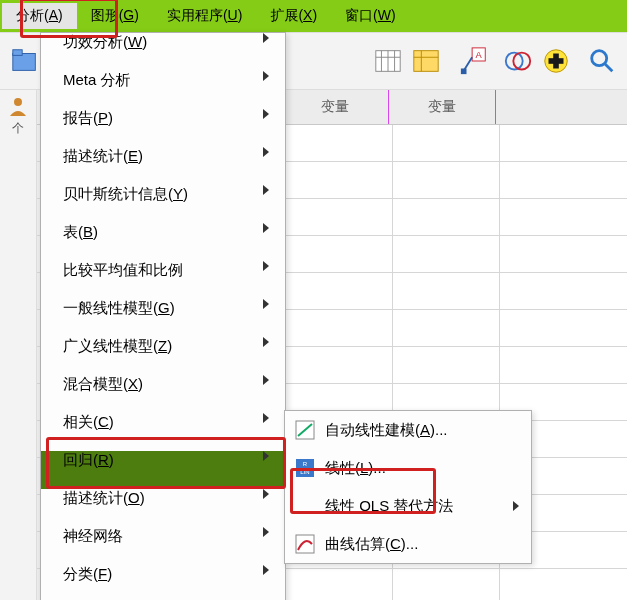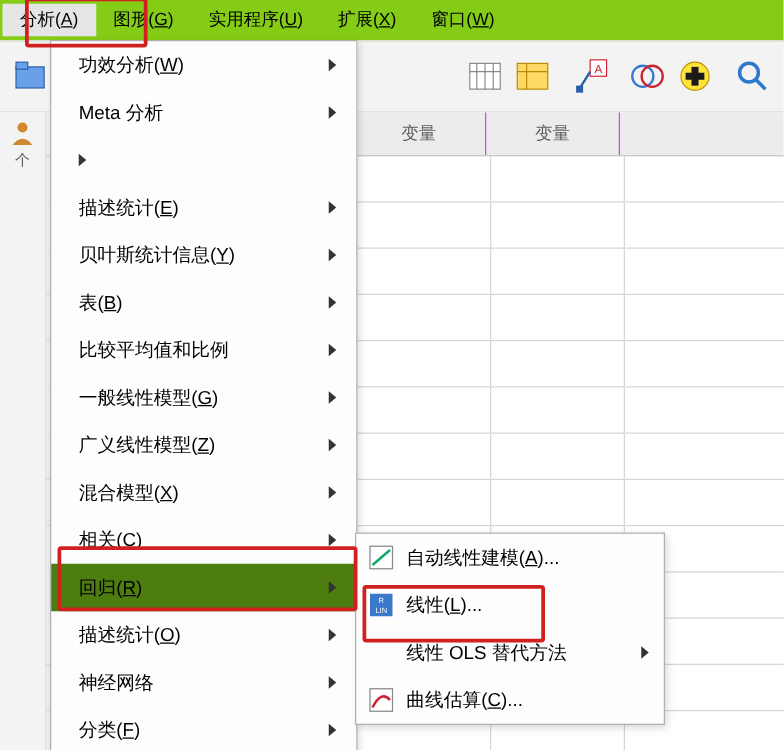--- a/index.html
+++ b/index.html
@@ -119,42 +119,42 @@
     top: 32px;
     width: 244px;
     background: #fdfdfd;
     border: 1px solid #b0b0b0;
     box-shadow: 2px 2px 6px rgba(0,0,0,0.15);
     z-index: 20;
   }
   .dropdown .ditem {
     height: 38px;
     display: flex;
-    align-items: center;
+    align-items: flex-start;
     padding: 0 16px 0 22px;
     cursor: default;
     position: relative;
     font-size: 15px;
   }
   .dropdown .ditem .label { flex: 1; }
   .dropdown .ditem .arrow {
     width: 0; height: 0;
     border-top: 5px solid transparent;
     border-bottom: 5px solid transparent;
     border-left: 6px solid #333;
   }
   .dropdown .ditem.hover {
     background: #4d7c0f;
   }
   .dropdown .ditem u { text-decoration: underline; }
 
   .submenu {
     position: absolute;
     left: 284px;
-    top: 426px;
+    top: 410px;
     width: 246px;
     background: #fdfdfd;
     border: 1px solid #b0b0b0;
     box-shadow: 2px 2px 6px rgba(0,0,0,0.15);
     z-index: 21;
   }
   .submenu .sitem {
     height: 38px;
     display: flex;
     align-items: center;
@@ -378,20 +378,21 @@
 <div class="dropdown">
   <div class="ditem">
       <span class="label"><span>功效分析</span>(<u>W</u>)</span>
       <span class="arrow"></span>
     </div>
   <div class="ditem">
       <span class="label">Meta 分析</span>
       <span class="arrow"></span>
     </div>
   <div class="ditem">
+      <span class="label"><span>报告</span>(<u>P</u>)</span>
       <span class="arrow"></span>
     </div>
   <div class="ditem">
       <span class="label"><span>描述统计</span>(<u>E</u>)</span>
       <span class="arrow"></span>
     </div>
   <div class="ditem">
       <span class="label"><span>贝叶斯统计信息</span>(<u>Y</u>)</span>
       <span class="arrow"></span>
     </div>

